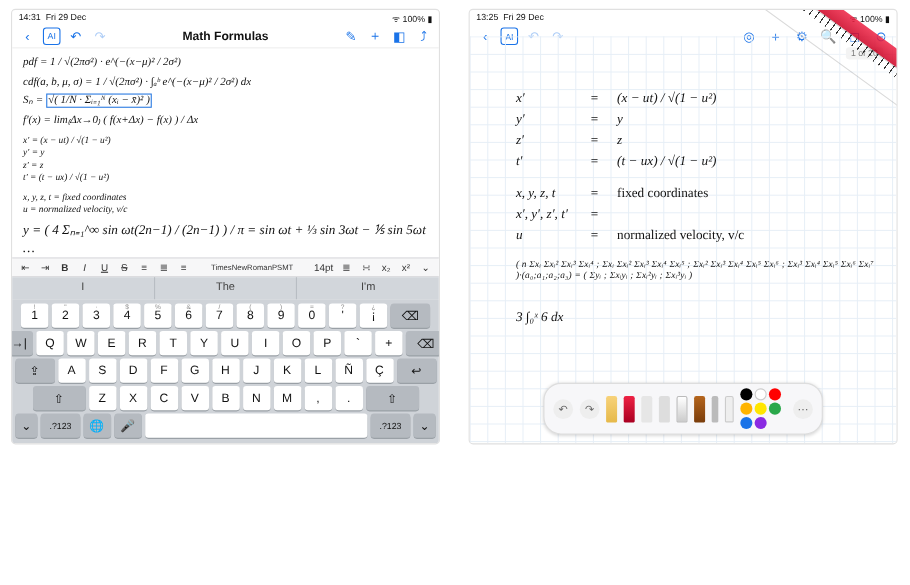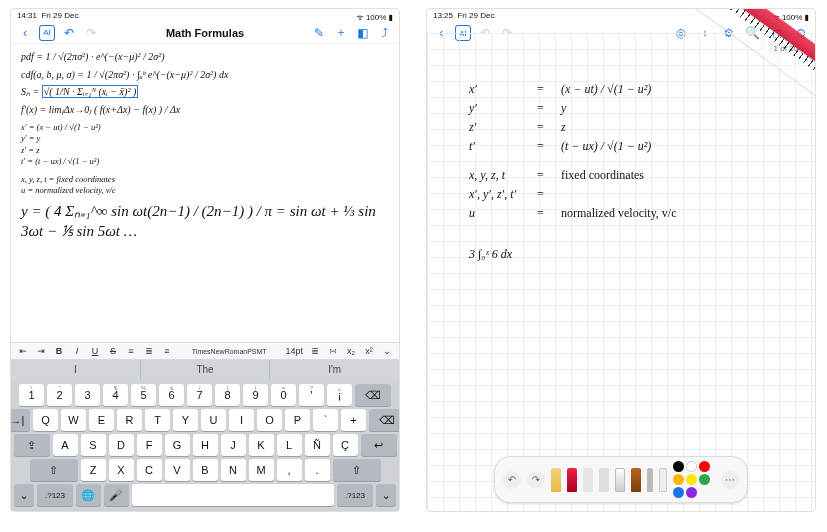--- a/index.html
+++ b/index.html
@@ -1,18 +1,18 @@
 <!DOCTYPE html>
 <html><head>
 <meta charset="utf-8">
 <style>
   * { margin: 0; padding: 0; box-sizing: border-box; }
   body { background: #fff; font-family: -apple-system, "Helvetica Neue", sans-serif; width: 827px; height: 532px; overflow: hidden; }
   .stage { display: flex; gap: 26px; padding: 8px 10px; }
-  .pad { width: 390px; height: 504px; border: 1px solid #e0e0e0; border-radius: 4px; background: #fff; position: relative; overflow: hidden; }
+  .pad { width: 390px; height: 396px; border: 1px solid #e0e0e0; border-radius: 4px; background: #fff; position: relative; overflow: hidden; }
   .status { display: flex; justify-content: space-between; font-size: 8px; padding: 2px 6px 0; color:#111; }
   .toolbar { display: flex; align-items: center; height: 22px; padding: 0 6px; border-bottom: 1px solid #eee; gap: 6px; }
   .toolbar .spacer { flex: 1; }
   .tb { color:#1a73e8; font-size: 12px; width: 16px; height: 16px; display:flex; align-items:center; justify-content:center; }
   .title { font-size: 11px; font-weight: 600; color:#111; }
   .content { padding: 6px 10px 4px; font-size: 10px; color:#111; font-family: Liberation Serif, serif; font-style: italic; line-height: 1.35; }
   .content .row { margin-bottom: 4px; }
   .content .cursor { border: 1px solid #2a7ae2; padding: 0 1px; text-align: center; }
   
   .fmt { display:flex; align-items:center; height:18px; background:#f7f7f8; border-top:1px solid #d9d9dc; border-bottom:1px solid #d9d9dc; font-size:9px; color:#333; padding:0 6px; gap:6px;}
@@ -85,21 +85,21 @@
       <div class="row" style="font-size:8.5px;margin-top:6px">
         <div>x′        =    (x − ut) / √(1 − u²)</div>
         <div>y′        =    y</div>
         <div>z′        =    z</div>
         <div>t′        =    (t − ux) / √(1 − u²)</div>
       </div>
       <div class="row" style="font-size:8.5px;margin-top:6px">
         <div>x, y, z, t     =   fixed coordinates</div>
         <div>u              =   normalized velocity, v/c</div>
       </div>
-      <div class="row" style="font-size:15px;margin-top:0">y = ( 4 Σₙ₌₁^∞ sin ωt(2n−1) / (2n−1) ) / π  =  sin ωt + ⅓ sin 3ωt − ⅕ sin 5ωt …</div>
+      <div class="row" style="font-size:12px;margin-top:0">y = ( 4 Σₙ₌₁^∞ sin ωt(2n−1) / (2n−1) ) / π  =  sin ωt + ⅓ sin 3ωt − ⅕ sin 5ωt …</div>
     </div>
 
     <div style="position:absolute;bottom:0;left:0;right:0">
       <div class="fmt">
         <span>⇤</span>
         <span>⇥</span>
         <span><b>B</b></span>
         <span><i>I</i></span>
         <span><u>U</u></span>
         <span style="text-decoration:line-through">S</span>
@@ -254,20 +254,21 @@
         </div>
       <div class="erow">
           <span class="l">x′, y′, z′, t′</span>
           <span class="e">=</span>
         </div>
       <div class="erow">
           <span class="l">u</span>
           <span class="e">=</span>
           <span style="font-style:normal">normalized velocity, v/c</span>
         </div>
+      <div class="matrix">( n  Σxᵢ  Σxᵢ²  Σxᵢ³  Σxᵢ⁴ ; Σxᵢ  Σxᵢ²  Σxᵢ³  Σxᵢ⁴  Σxᵢ⁵ ; Σxᵢ²  Σxᵢ³  Σxᵢ⁴  Σxᵢ⁵  Σxᵢ⁶ ; Σxᵢ³  Σxᵢ⁴  Σxᵢ⁵  Σxᵢ⁶  Σxᵢ⁷ )·(a₀;a₁;a₂;a₃) = ( Σyᵢ ; Σxᵢyᵢ ; Σxᵢ²yᵢ ; Σxᵢ³yᵢ )</div>
       <div class="last">3 ∫₀ˣ 6 dx</div>
     </div>
 
     <div class="palette">
       <div class="pbtn">↶</div>
       <div class="pbtn">↷</div>
       <div class="tool" style="background:linear-gradient(#f7d27a,#e6b94a)"></div>
       <div class="tool" style="background:linear-gradient(#e24,#a02)"></div>
       <div class="tool" style="background:#e6e6e6"></div>
       <div class="tool" style="background:#ddd"></div>

